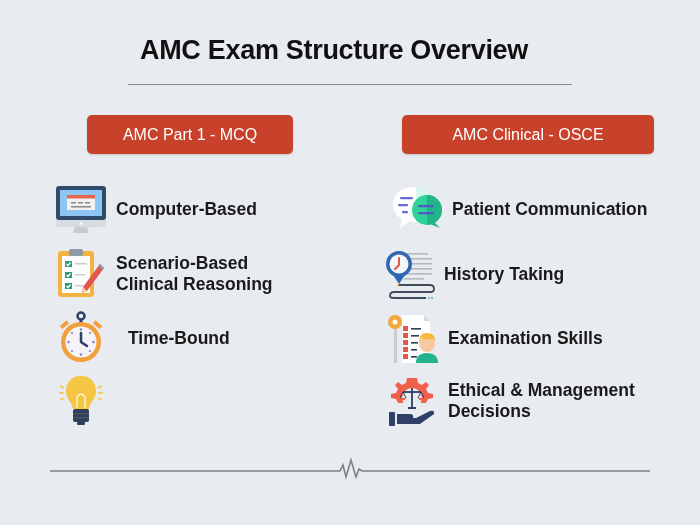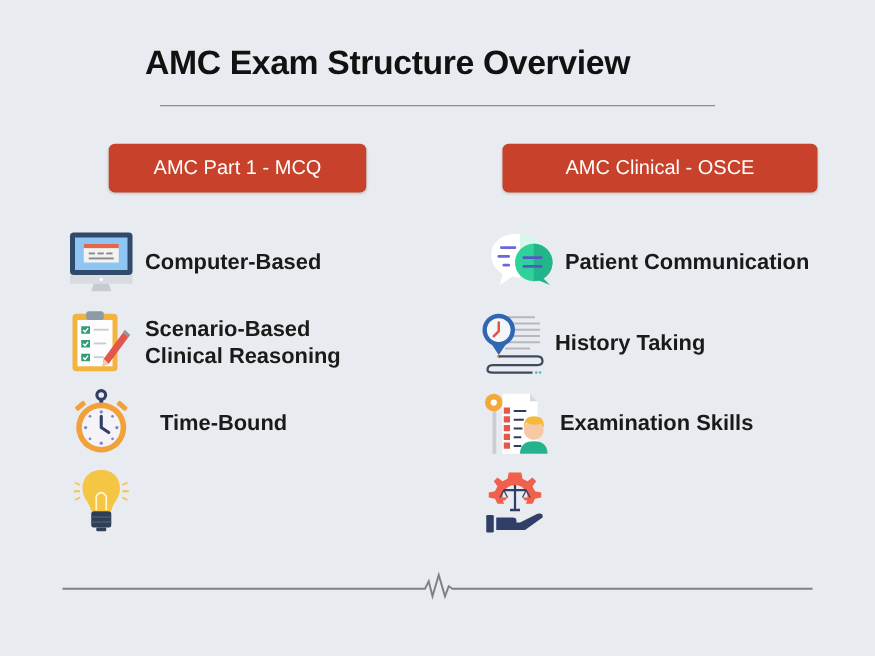--- a/index.html
+++ b/index.html
@@ -7,20 +7,21 @@
       width: 700px; height: 525px; overflow: hidden;
       background: #e8ebef;
       font-family: "Liberation Sans", "DejaVu Sans", sans-serif;
       color: #1a1a1a;
       position: relative;
     }
     .title {
       position: absolute; left: 0; width: 620px; top: 35px;
       text-align: center; font-size: 27px; font-weight: bold; color: #111;
       letter-spacing: -0.3px;
+      padding-left: 24px;
     }
     .title-rule {
       position: absolute; left: 128px; width: 444px; top: 84px;
       height: 0; border-top: 1.5px solid #8a8d91;
     }
     .badge {
       position: absolute; top: 115px; height: 39px;
       background: #c8412a; color: #fff; border-radius: 5px;
       font-size: 16px; line-height: 39px; text-align: center;
       box-shadow: 0 1px 2px rgba(0,0,0,0.15);
@@ -216,19 +217,21 @@
         <path d="M32 24 Q35 29 38 24 Z" fill="#f0604a"></path>
       <line x1="17" y1="18" x2="14" y2="24" stroke="#2f3f66" stroke-width="1"></line>
         <line x1="17" y1="18" x2="20" y2="24" stroke="#2f3f66" stroke-width="1"></line>
       <line x1="35" y1="18" x2="32" y2="24" stroke="#2f3f66" stroke-width="1"></line>
         <line x1="35" y1="18" x2="38" y2="24" stroke="#2f3f66" stroke-width="1"></line>
       <rect x="22" y="33" width="8" height="2" fill="#2f3f66"></rect>
       <rect x="3" y="38" width="6" height="14" rx="1" fill="#2f3f66"></rect>
       <path d="M11 40 L24 40 Q28 40 27 44 L20 44 L30 44 L44 37 Q49 36 48 40 L34 50 L11 50 Z" fill="#2f3f66"></path>
     </svg>
   </div>
+  <span class="label" style="white-space:pre-line;">Ethical &amp; Management
+Decisions</span>
 </div>
 
 <div class="footer">
   <svg width="604" height="30" viewBox="0 0 604 30">
     <path d="M2 16 L292 16 L295 10 L298 22 L303 5 L308 22 L311 14 L314 16 L602 16" stroke="#7e8287" stroke-width="1.6" fill="none"></path>
   </svg>
 </div>
 
 </body></html>

